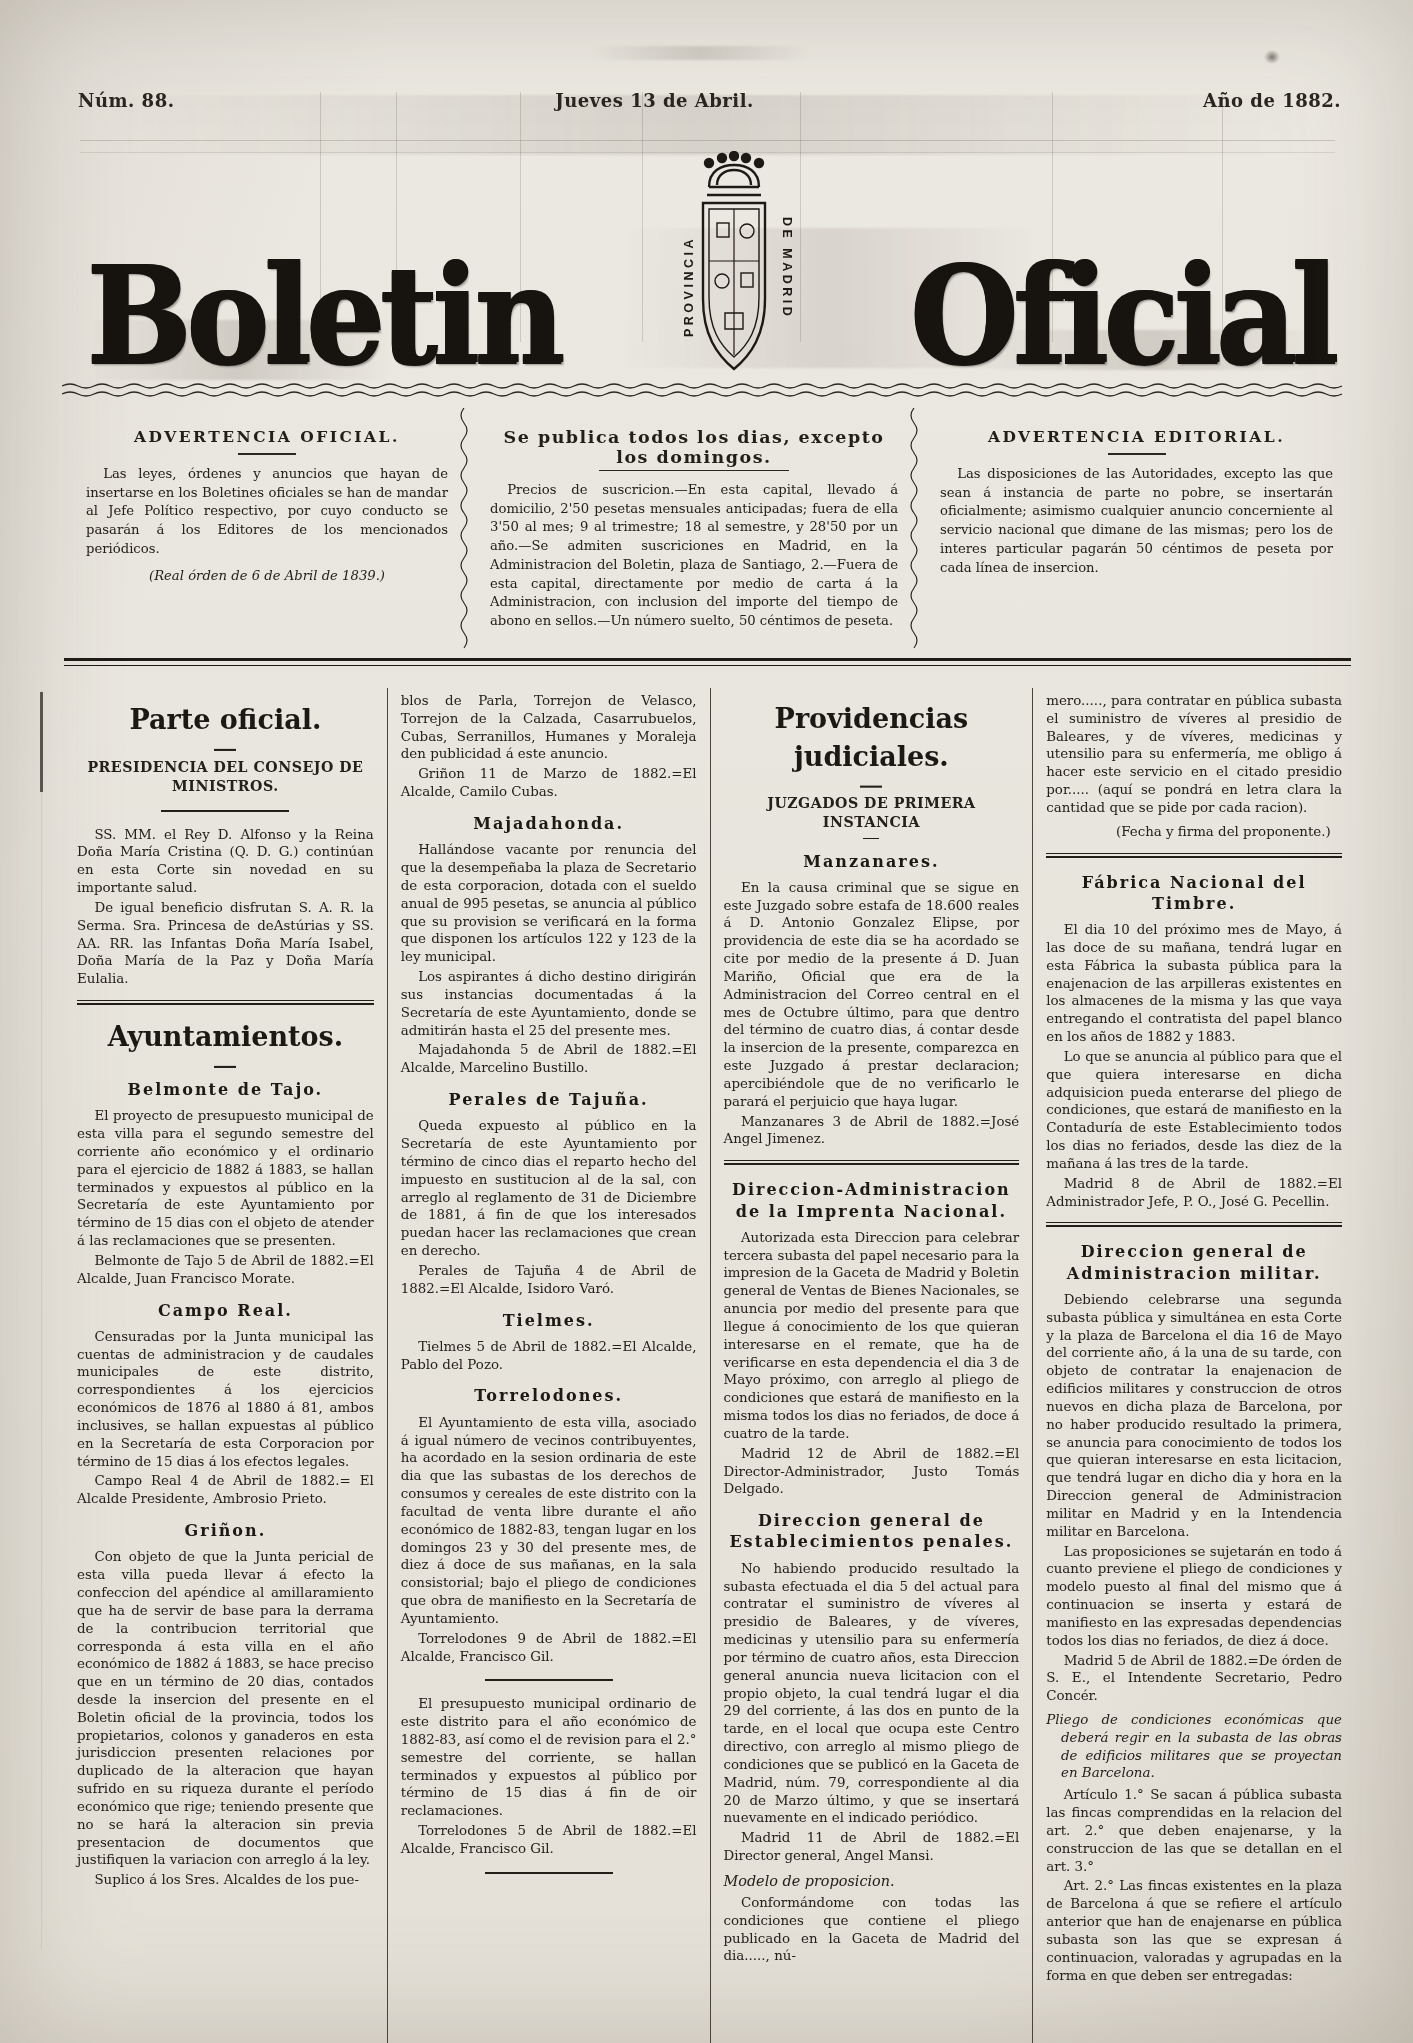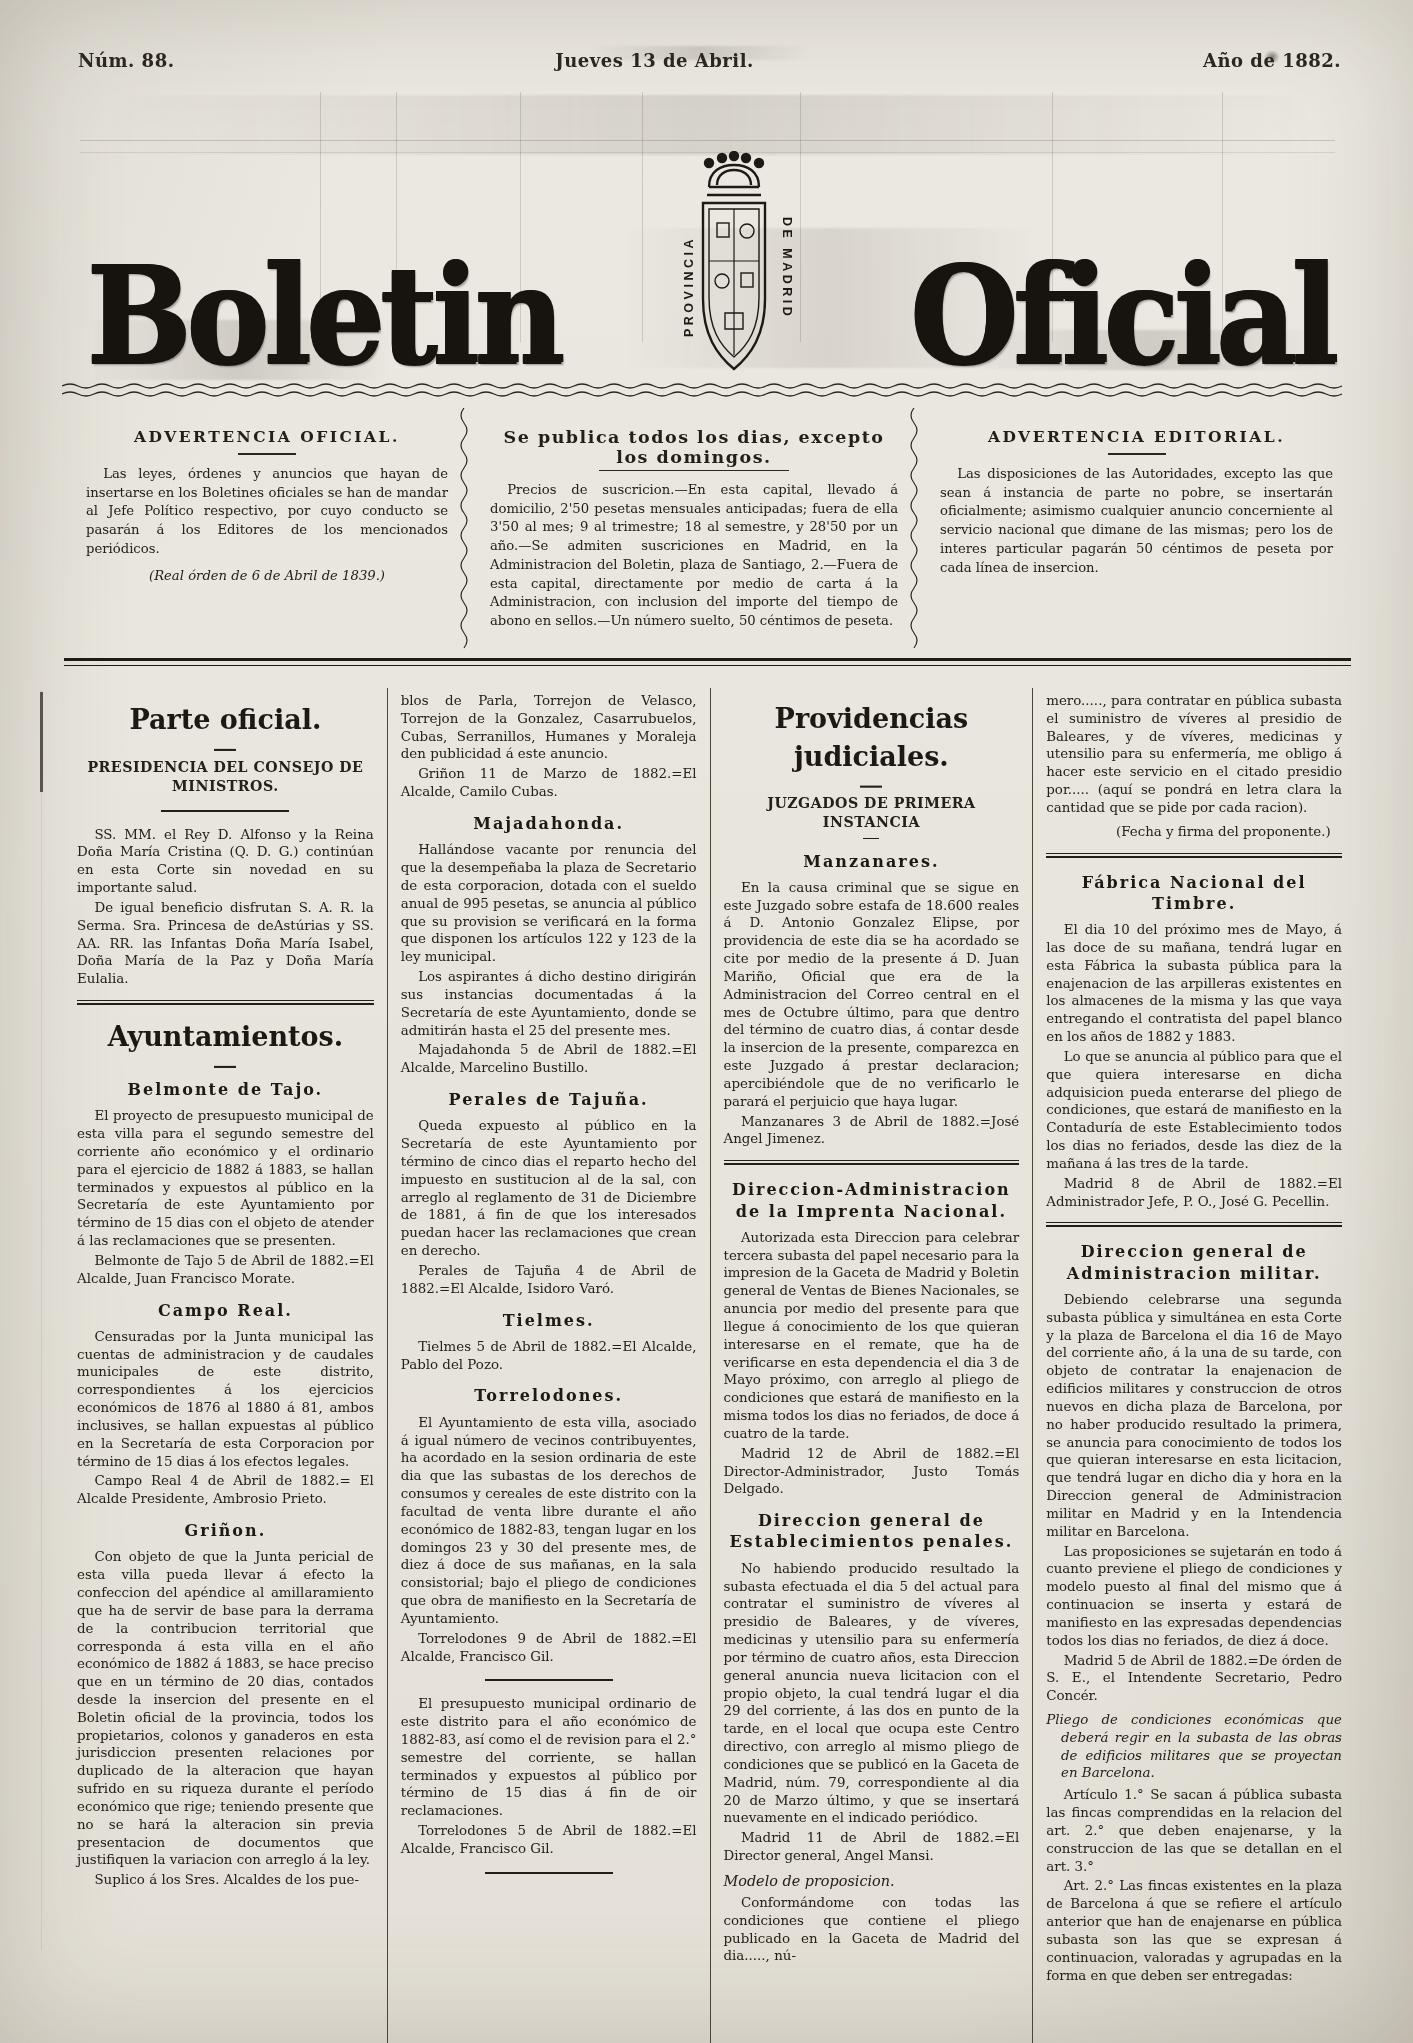--- a/index.html
+++ b/index.html
@@ -12,21 +12,21 @@
       linear-gradient(#ecE9e2,#e7e4dc 55%, #e4e0d7);
     color:#24201a;
     font-family:"DejaVu Serif", serif;
     overflow:hidden;
   }
   .page::after{content:"";position:absolute;inset:0;pointer-events:none;
     box-shadow:inset 0 0 120px rgba(90,80,60,.25);}
   
   .topline{position:absolute;top:50px;left:78px;right:72px;display:flex;align-items:baseline;
     font-size:18px;font-weight:bold;letter-spacing:.5px;color:#2a2620;}
-  .topline .tl-left{width:320px;}
+  .topline .tl-left{width:320px;margin-top:40px;}
   .topline .tl-center{flex:1;text-align:center;transform:translateX(-55px);}
   .topline .tl-right{width:320px;text-align:right;}
   
   .masthead{position:absolute;top:158px;left:86px;right:80px;height:225px;
     display:flex;justify-content:space-between;align-items:flex-end;}
   .mast-word{font-family:"DejaVu Serif",serif;font-weight:bold;font-size:124px;line-height:1;
     letter-spacing:-5px;color:#171410;
     text-shadow:2px 0 0 #171410, 0 1px 0 #171410, 2px 2px 2px rgba(0,0,0,.35);
     transform:scaleY(1.08);transform-origin:bottom;}
   .arms{flex:0 0 auto;margin:0 14px;}
@@ -181,21 +181,21 @@
         <div class="blk blk-para">El proyecto de presupuesto municipal de esta villa para el segundo semestre del corriente año económico y el ordinario para el ejercicio de 1882 á 1883, se hallan terminados y expuestos al público en la Secretaría de este Ayuntamiento por término de 15 dias con el objeto de atender á las reclamaciones que se presenten.</div>
         <div class="blk blk-para">Belmonte de Tajo 5 de Abril de 1882.=El Alcalde, Juan Francisco Morate.</div>
         <div class="blk blk-head">Campo Real.</div>
         <div class="blk blk-para">Censuradas por la Junta municipal las cuentas de administracion y de caudales municipales de este distrito, correspondientes á los ejercicios económicos de 1876 al 1880 á 81, ambos inclusives, se hallan expuestas al público en la Secretaría de esta Corporacion por término de 15 dias á los efectos legales.</div>
         <div class="blk blk-para">Campo Real 4 de Abril de 1882.= El Alcalde Presidente, Ambrosio Prieto.</div>
         <div class="blk blk-head">Griñon.</div>
         <div class="blk blk-para">Con objeto de que la Junta pericial de esta villa pueda llevar á efecto la confeccion del apéndice al amillaramiento que ha de servir de base para la derrama de la contribucion territorial que corresponda á esta villa en el año económico de 1882 á 1883, se hace preciso que en un término de 20 dias, contados desde la insercion del presente en el Boletin oficial de la provincia, todos los propietarios, colonos y ganaderos en esta jurisdiccion presenten relaciones por duplicado de la alteracion que hayan sufrido en su riqueza durante el período económico que rige; teniendo presente que no se hará la alteracion sin previa presentacion de documentos que justifiquen la variacion con arreglo á la ley.</div>
         <div class="blk blk-para">Suplico á los Sres. Alcaldes de los pue-</div>
       </div>
       <div class="col">
-        <div class="blk blk-para-cont">blos de Parla, Torrejon de Velasco, Torrejon de la Gonzalez, Casarrubuelos, Cubas, Serranillos, Humanes y Moraleja den publicidad á este anuncio.</div>
+        <div class="blk blk-para-cont">blos de Parla, Torrejon de Velasco, Torrejon de la Calzada, Casarrubuelos, Cubas, Serranillos, Humanes y Moraleja den publicidad á este anuncio.</div>
         <div class="blk blk-para">Griñon 11 de Marzo de 1882.=El Alcalde, Camilo Cubas.</div>
         <div class="blk blk-head">Majadahonda.</div>
         <div class="blk blk-para">Hallándose vacante por renuncia del que la desempeñaba la plaza de Secretario de esta corporacion, dotada con el sueldo anual de 995 pesetas, se anuncia al público que su provision se verificará en la forma que disponen los artículos 122 y 123 de la ley municipal.</div>
         <div class="blk blk-para">Los aspirantes á dicho destino dirigirán sus instancias documentadas á la Secretaría de este Ayuntamiento, donde se admitirán hasta el 25 del presente mes.</div>
         <div class="blk blk-para">Majadahonda 5 de Abril de 1882.=El Alcalde, Marcelino Bustillo.</div>
         <div class="blk blk-head">Perales de Tajuña.</div>
         <div class="blk blk-para">Queda expuesto al público en la Secretaría de este Ayuntamiento por término de cinco dias el reparto hecho del impuesto en sustitucion al de la sal, con arreglo al reglamento de 31 de Diciembre de 1881, á fin de que los interesados puedan hacer las reclamaciones que crean en derecho.</div>
         <div class="blk blk-para">Perales de Tajuña 4 de Abril de 1882.=El Alcalde, Isidoro Varó.</div>
         <div class="blk blk-head">Tielmes.</div>
         <div class="blk blk-para">Tielmes 5 de Abril de 1882.=El Alcalde, Pablo del Pozo.</div>

